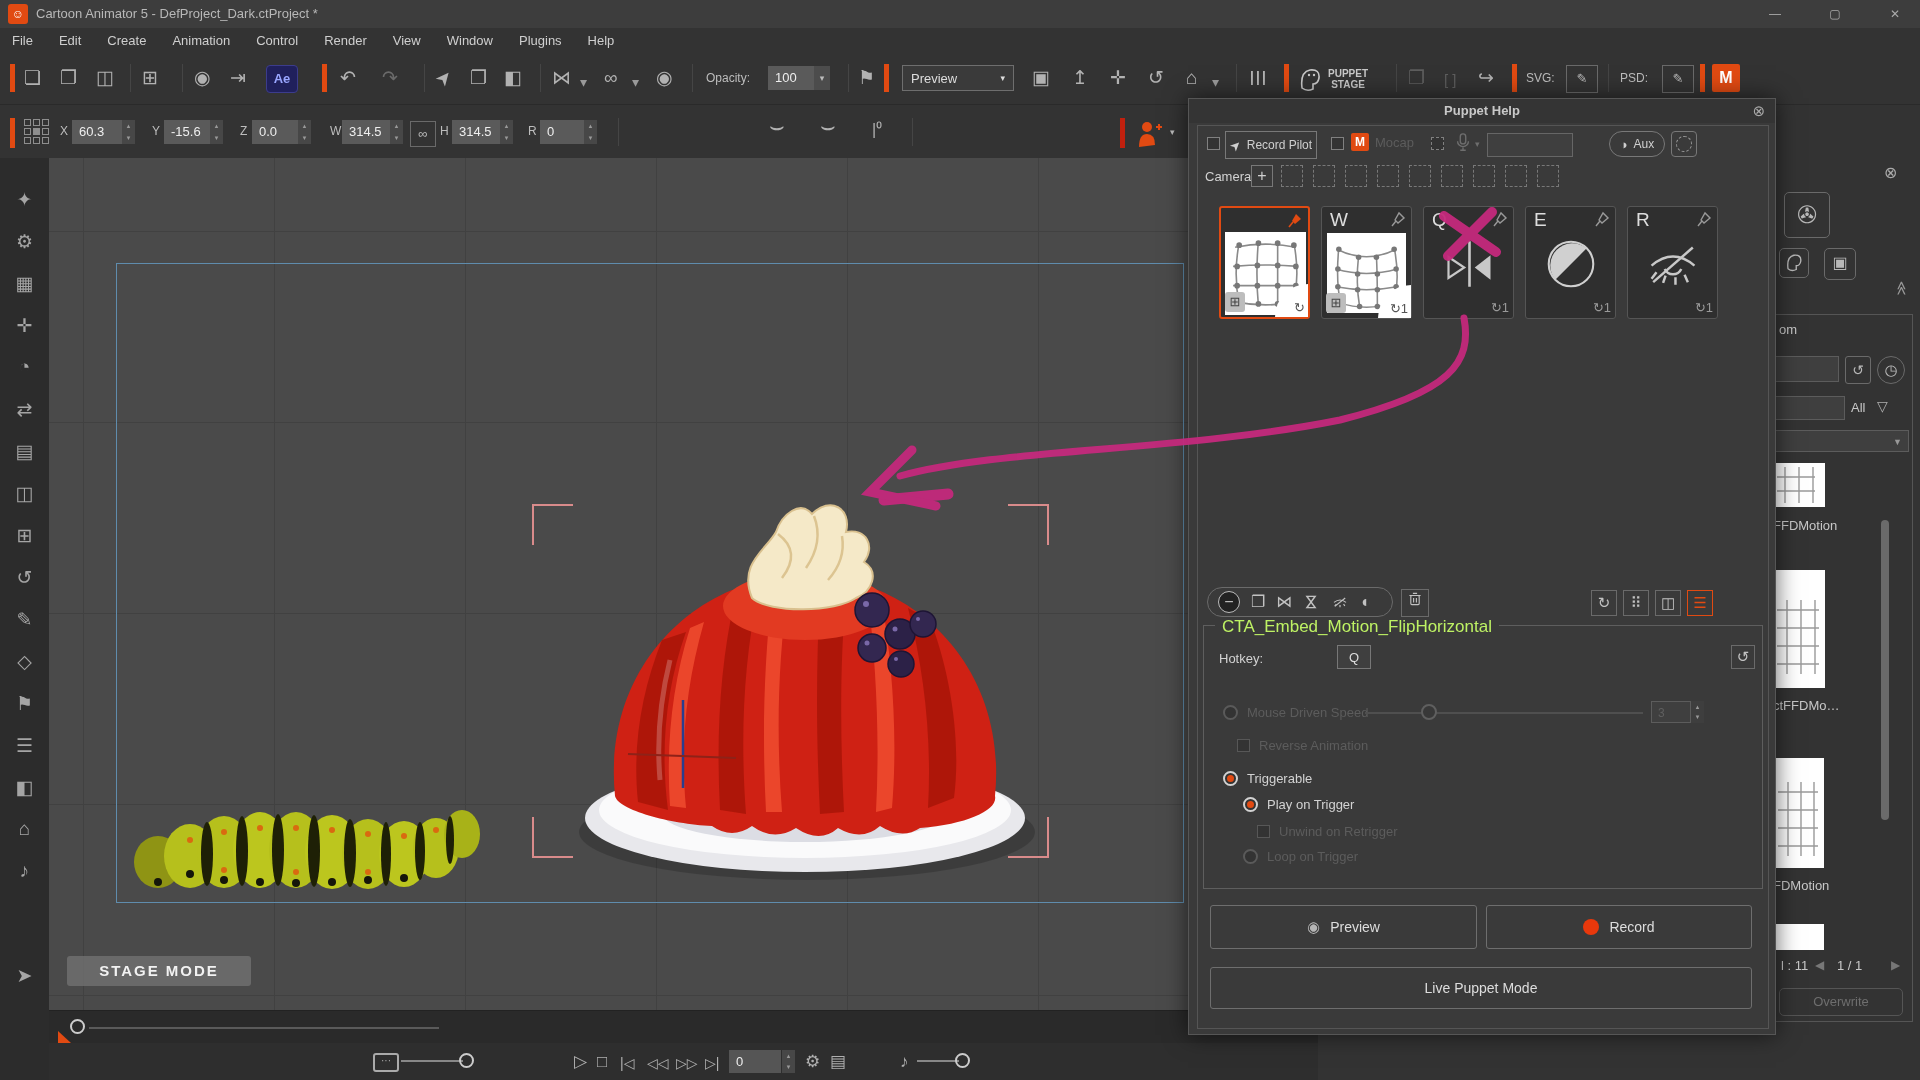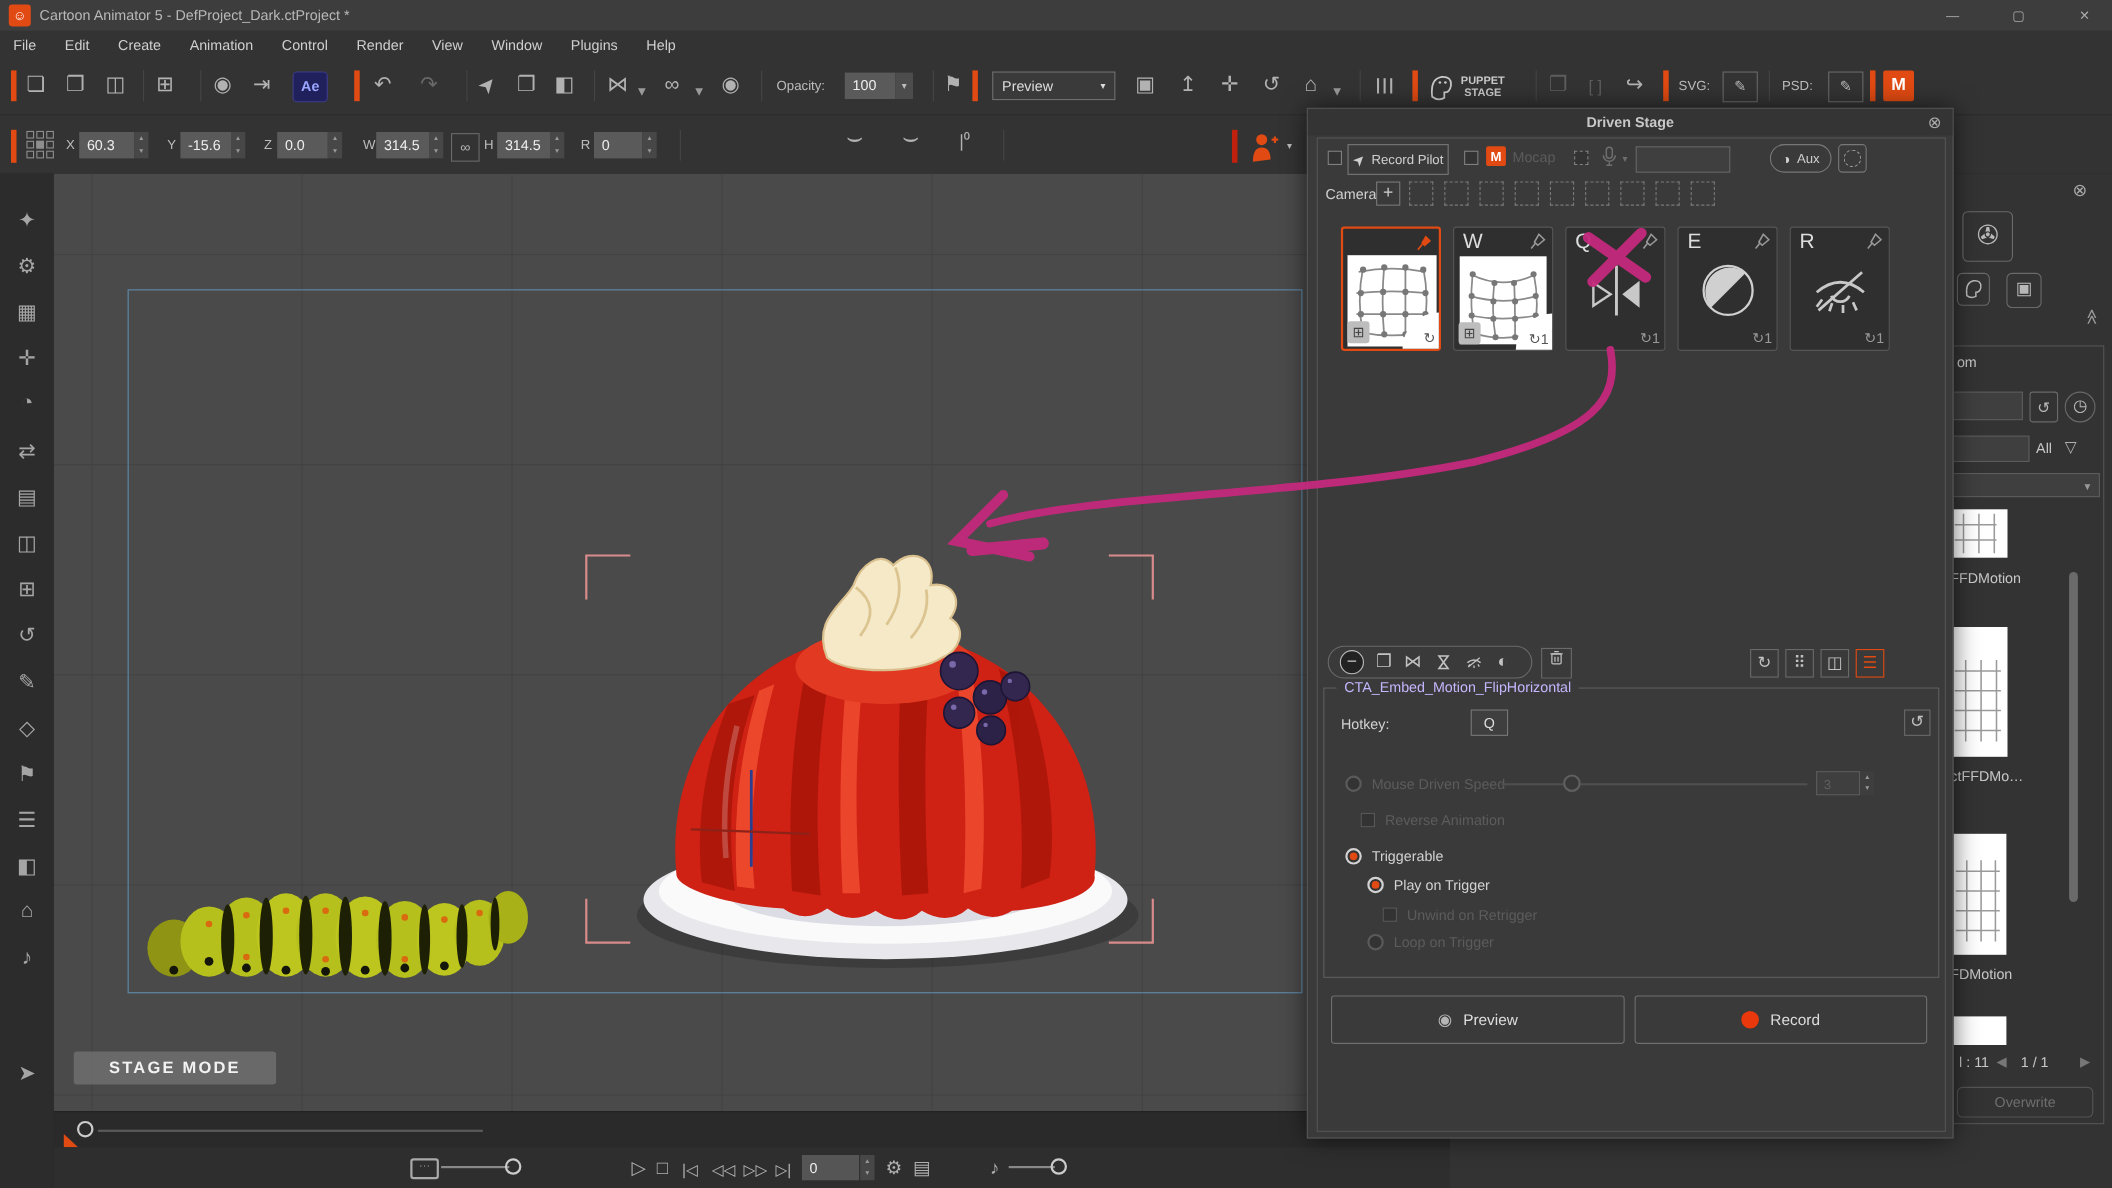--- a/index.html
+++ b/index.html
@@ -100,21 +100,21 @@
   .loopbadge span{position:absolute;right:3px;bottom:2px;color:#555;font-size:13px;}
   .loopdark{position:absolute;right:4px;bottom:3px;color:#999;font-size:13px;}
   .meshbadge{position:absolute;left:4px;bottom:5px;width:20px;height:20px;background:#bdbdbd;border-radius:3px;
              color:#444;font-size:13px;text-align:center;line-height:20px;}
   .pgrp{position:absolute;left:18px;top:488px;width:186px;height:30px;border:1px solid #6a6a6a;border-radius:15px;
         display:flex;align-items:center;gap:11px;padding:0 10px;box-sizing:border-box;}
   .pgrp span, .ptool{color:#c2c2c2;font-size:16px;line-height:16px;}
   .sqbtn{position:absolute;width:26px;height:26px;border:1px solid #6a6a6a;color:#c2c2c2;font-size:15px;text-align:center;line-height:24px;box-sizing:border-box;}
   .sqbtn.orange{color:var(--accent);border-color:var(--accent);}
   .fbox{position:absolute;left:14px;top:526px;width:558px;height:262px;border:1px solid #5e5e5e;}
-  .legend{position:absolute;left:26px;top:518px;background:#3a3a3a;padding:0 7px;font-size:13px;color:#c4b5fd;}
+  .legend{position:absolute;left:26px;top:518px;background:#3a3a3a;padding:0 7px;font-size:17px;color:#bef264;}
   .slider-track{position:absolute;height:2px;background:#4f4f4f;}
   .slider-knob{position:absolute;width:16px;height:16px;border:2px solid #5f5f5f;border-radius:50%;background:#383838;box-sizing:border-box;}
   .bigbtn{position:absolute;height:44px;border:1px solid #6e6e6e;border-radius:3px;background:#3a3a3a;
           display:flex;align-items:center;justify-content:center;gap:10px;color:#ddd;font-size:14px;box-sizing:border-box;}
   .reccircle{width:16px;height:16px;border-radius:50%;background:var(--record);}
   .eyeglyph{color:#b5b5b5;font-size:15px;}
   
   .annot{position:absolute;left:0;top:0;width:1920px;height:1080px;z-index:40;pointer-events:none;}
 </style>
 </head>
@@ -476,21 +476,21 @@
     <div class="scrollbar"></div>
     <span class="d-label" style="left:462px;top:800px">l : 11</span>
     <span class="abs" style="left:496px;top:800px;color:#777;font-size:12px">◀</span>
     <span class="d-label" style="left:518px;top:800px">1 / 1</span>
     <span class="abs" style="left:572px;top:800px;color:#777;font-size:12px">▶</span>
     <div class="d-btn" style="left:460px;top:830px;width:122px;height:26px;font-size:13px;line-height:26px;color:#6e6e6e;border-color:#555">Overwrite</div>
   </div>
 
 
   <div class="panel">
-    <div class="panel-title">Driven Stage</div>
+    <div class="panel-title">Puppet Help</div>
     <span class="panel-close">⊗</span>
     <div class="panel-body"></div>
 
     <div class="cb" style="left:18px;top:38px"></div>
     <div class="pbtn" style="left:36px;top:32px;width:92px;height:28px">
       <span style="font-size:13px;transform:rotate(-45deg)">➤</span>
       <span>Record Pilot</span>
     </div>
     <div class="cb" style="left:142px;top:38px"></div>
     <span class="abs" style="left:162px;top:34px;width:18px;height:18px;background:var(--accent);color:#fff;font-weight:bold;font-size:12px;text-align:center;line-height:18px;border-radius:2px">M</span>
@@ -701,20 +701,23 @@
     <span class="plabel dis" style="left:78px;top:750px">Loop on Trigger</span>
 
     <div class="bigbtn" style="left:21px;top:806px;width:267px">
       <span class="eyeglyph">◉</span>
       <span>Preview</span>
     </div>
     <div class="bigbtn" style="left:297px;top:806px;width:266px">
       <span class="reccircle"></span>
       <span>Record</span>
     </div>
+    <div class="bigbtn" style="left:21px;top:868px;width:542px;height:42px">
+      <span>Live Puppet Mode</span>
+    </div>
   </div>
 
   <svg class="annot" viewBox="0 0 1920 1080">
     <g stroke="var(--annotation)" fill="none" stroke-linecap="round" opacity="0.95">
       <path d="M1444,216 L1496,252" stroke-width="10"></path>
       <path d="M1492,212 L1448,256" stroke-width="10"></path>
       <path d="M1464,318 C1472,362 1452,392 1340,420 C1180,452 1000,448 900,476" stroke-width="7"></path>
       <path d="M948,494 L884,500" stroke-width="11"></path>
       <path d="M912,450 L870,492 L936,506" stroke-width="9"></path>
     </g>

